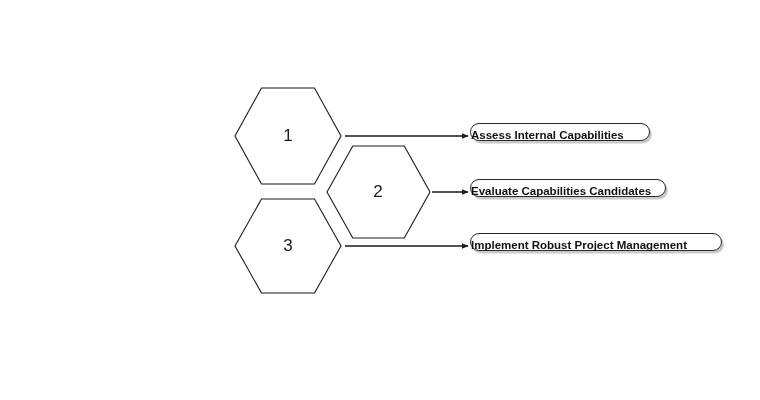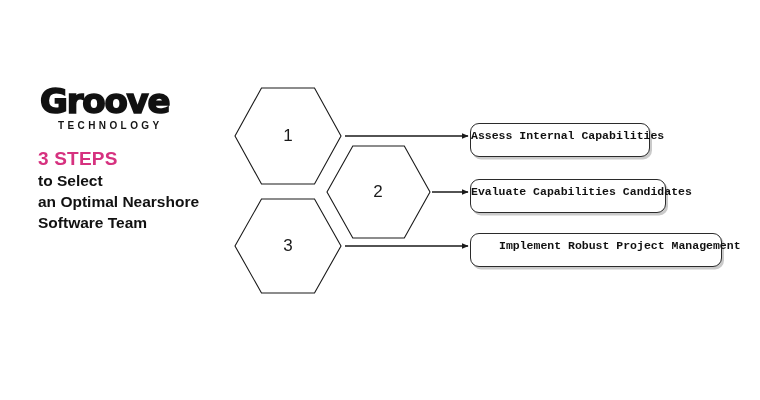--- a/index.html
+++ b/index.html
@@ -92,51 +92,36 @@
     width: 40px;
   }
 
   
   .pill {
     position: absolute;
     box-sizing: border-box;
     background: #ffffff;
     border: 1.4px solid #2b2b2b;
     border-radius: 9px;
-    height: 34px;
+    height: 18px;
     line-height: 23px;
-    text-align: center;
-    font-family: Liberation Mono, monospace;
+    text-align: left;
+    font-family: Liberation Sans, sans-serif;
     font-weight: bold;
     font-size: 11.5px;
     color: #111111;
     white-space: nowrap;
     box-shadow: 2px 2.5px 0 rgba(90,90,90,0.32);
   }
 </style>
 </head>
 <body>
 
 <div id="canvas">
 
-  <div id="left-panel">
-
-    <div id="logo">
-      <div id="logo-wordmark">Groove</div>
-      <div id="logo-sub">TECHNOLOGY</div>
-    </div>
-
-    <div id="headline">
-      <div id="headline-accent">3 STEPS</div>
-      <div class="headline-line">to Select</div>
-      <div class="headline-line">an Optimal Nearshore</div>
-      <div class="headline-line">Software Team</div>
-    </div>
-
-  </div>
 
   <svg id="diagram" viewBox="0 0 760 400">
     <defs>
       <marker id="arrowhead" markerWidth="7" markerHeight="6" refX="6.4" refY="3" orient="auto" markerUnits="userSpaceOnUse">
         <path d="M0,0 L7,3 L0,6 Z" fill="#1a1a1a"></path>
       </marker>
     </defs>
 
     <polygon points="261.5,88 314.5,88 341,136 314.5,184 261.5,184 235,136" fill="#ffffff" stroke="#1a1a1a" stroke-width="1.1"></polygon>
 
@@ -152,15 +137,15 @@
   </svg>
 
   <div class="hex-number" style="left:268px; top:126px;">1</div>
   <div class="hex-number" style="left:358px; top:182px;">2</div>
   <div class="hex-number" style="left:268px; top:236px;">3</div>
 
   <div class="pill" style="left:470px; top:123px; width:180px;">Assess Internal Capabilities</div>
 
   <div class="pill" style="left:470px; top:179px; width:196px;">Evaluate Capabilities Candidates</div>
 
-  <div class="pill" style="left:470px; top:233px; width:252px;padding-left:28px;">Implement Robust Project Management</div>
+  <div class="pill" style="left:470px; top:233px; width:252px;">Implement Robust Project Management</div>
 
 </div>
 
 </body></html>

